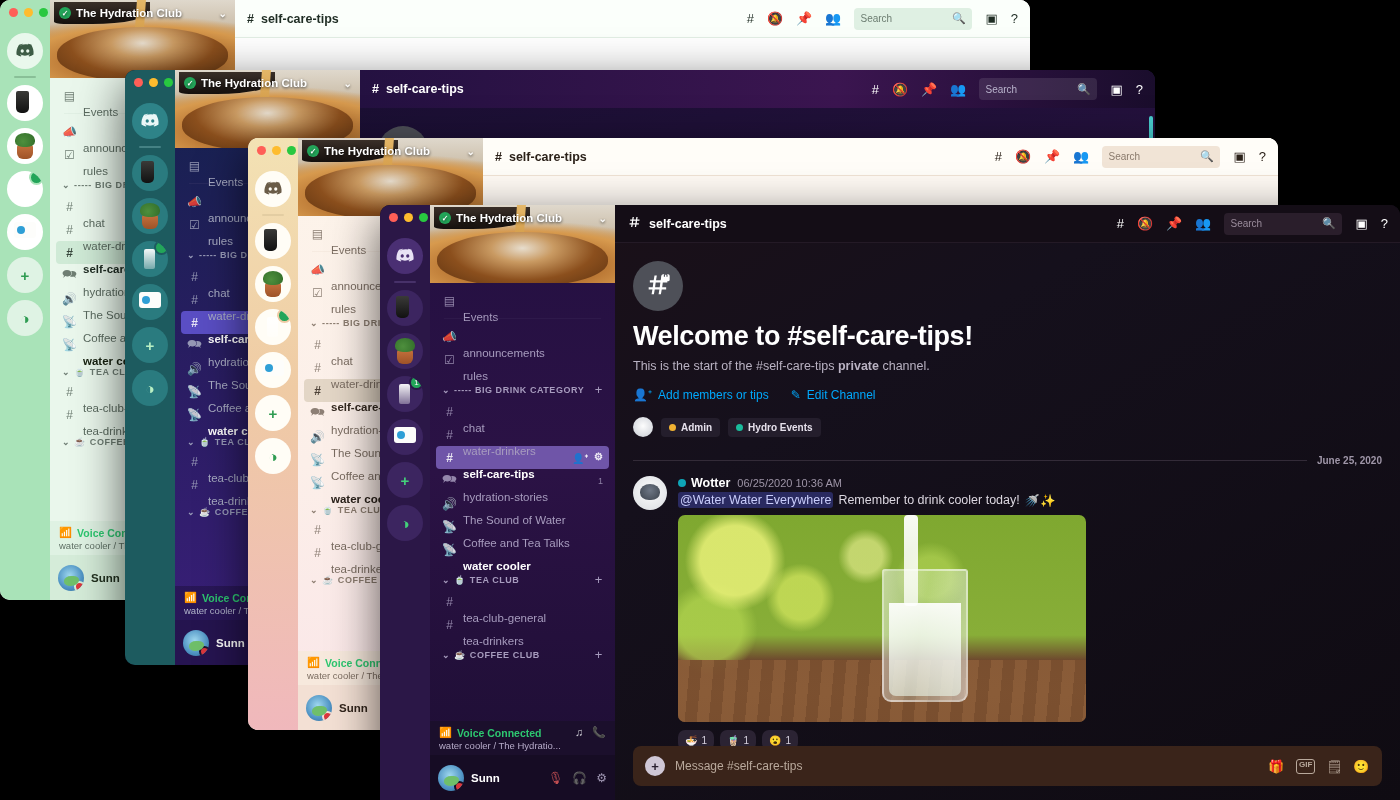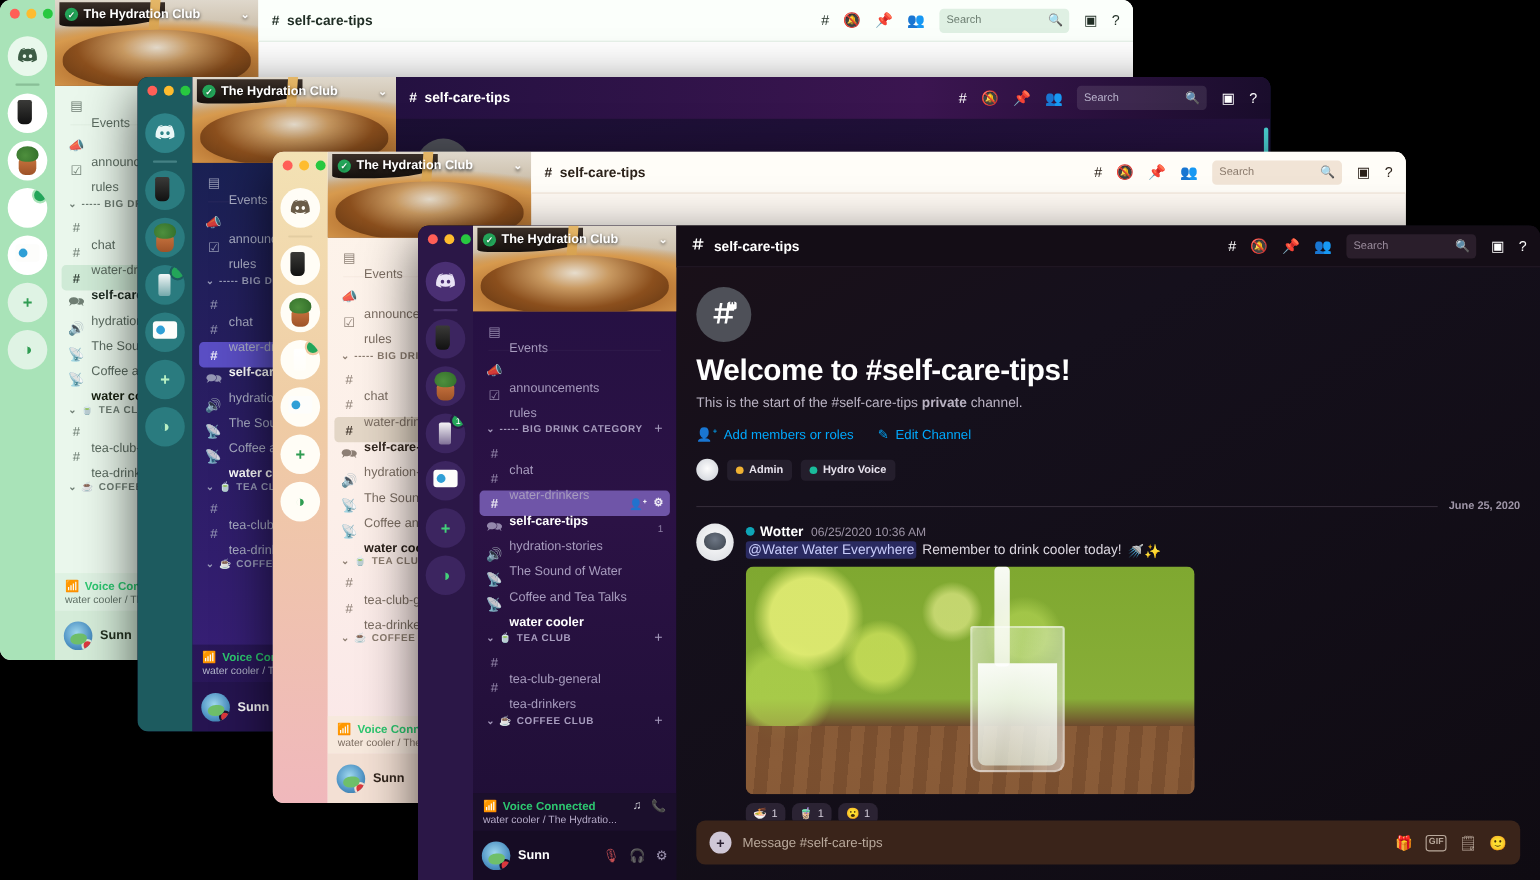--- a/index.html
+++ b/index.html
@@ -869,37 +869,37 @@
         </div>
 
         <div class="h1">Welcome to #self-care-tips!</div>
         <div class="sub">
           <span>This is the start of the #self-care-tips </span><b>private</b><span> channel.</span>
         </div>
 
         <div class="links">
           <span>
               <span>👤⁺</span>
-              <span>Add members or roles</span>
+              <span>Add members or tips</span>
             </span>
           <span>
               <span>✎</span>
               <span>Edit Channel</span>
             </span>
         </div>
 
         <div class="roles">
           <div class="ra" style="background:radial-gradient(circle at 50% 45%,#fdfdfd,#c8ccd4);"></div>
           <div class="pill">
               <i style="background:#f0b232"></i>
               <span>Admin</span>
             </div>
           <div class="pill">
               <i style="background:#1abc9c"></i>
-              <span>Hydro Voice</span>
+              <span>Hydro Events</span>
             </div>
         </div>
 
         <div class="dsep">
           <div class="ln"></div>
           <div class="dt">June 25, 2020</div>
         </div>
 
         <div class="msg">
           <div class="ma"></div>

